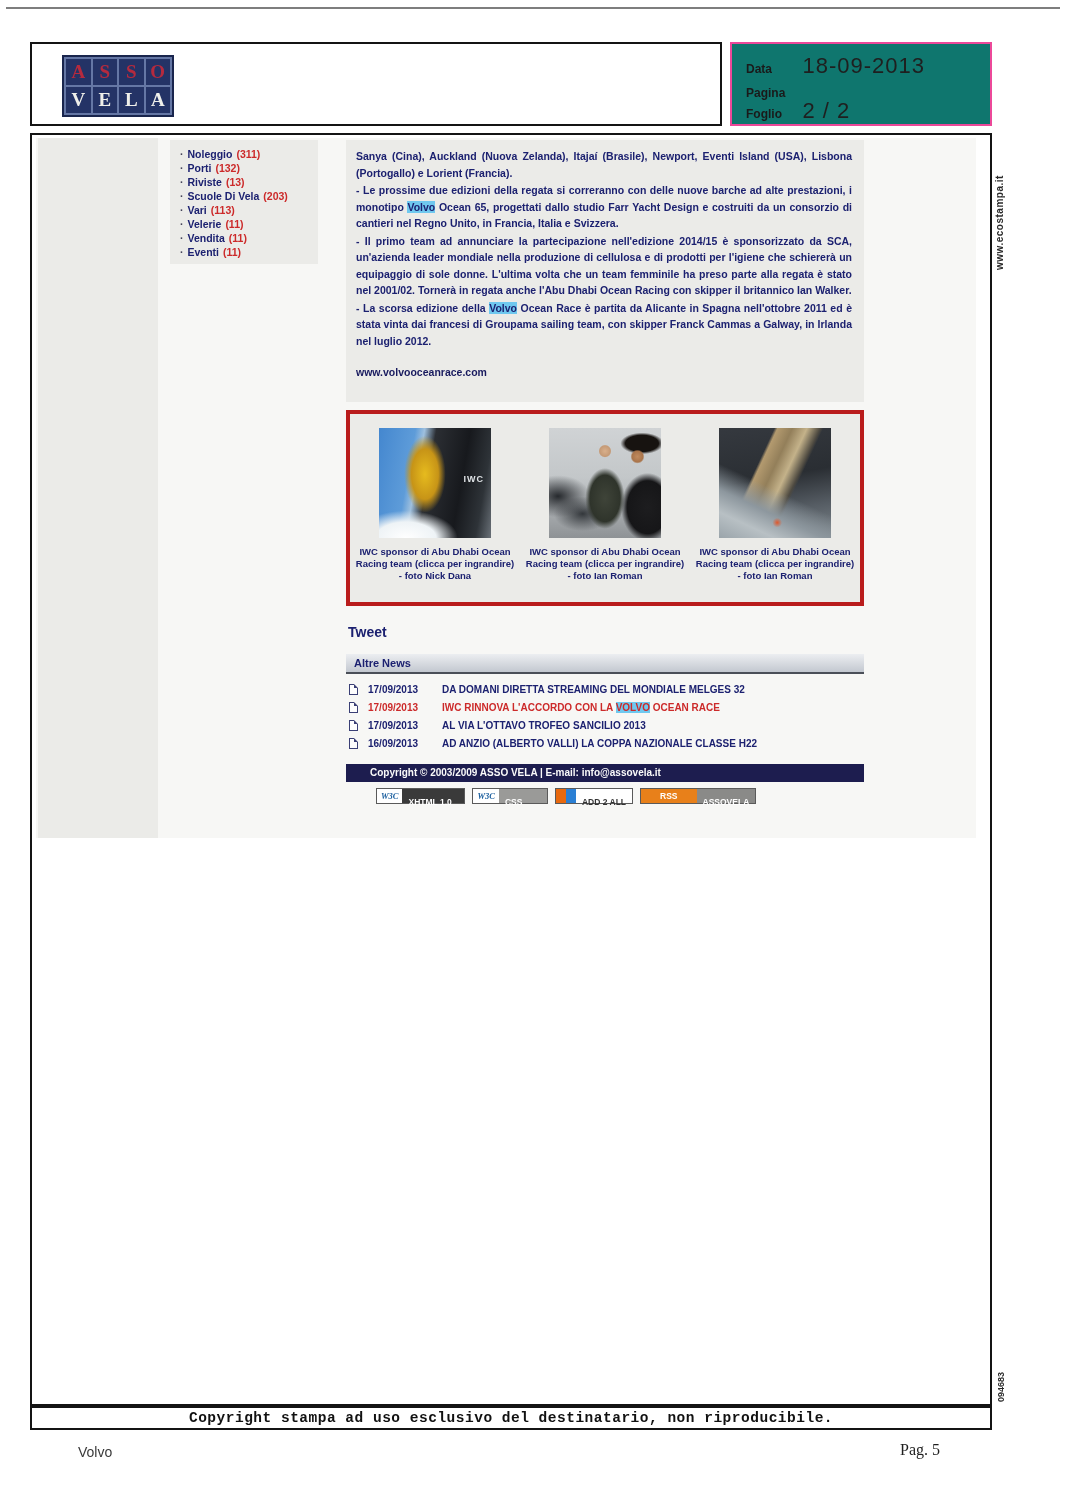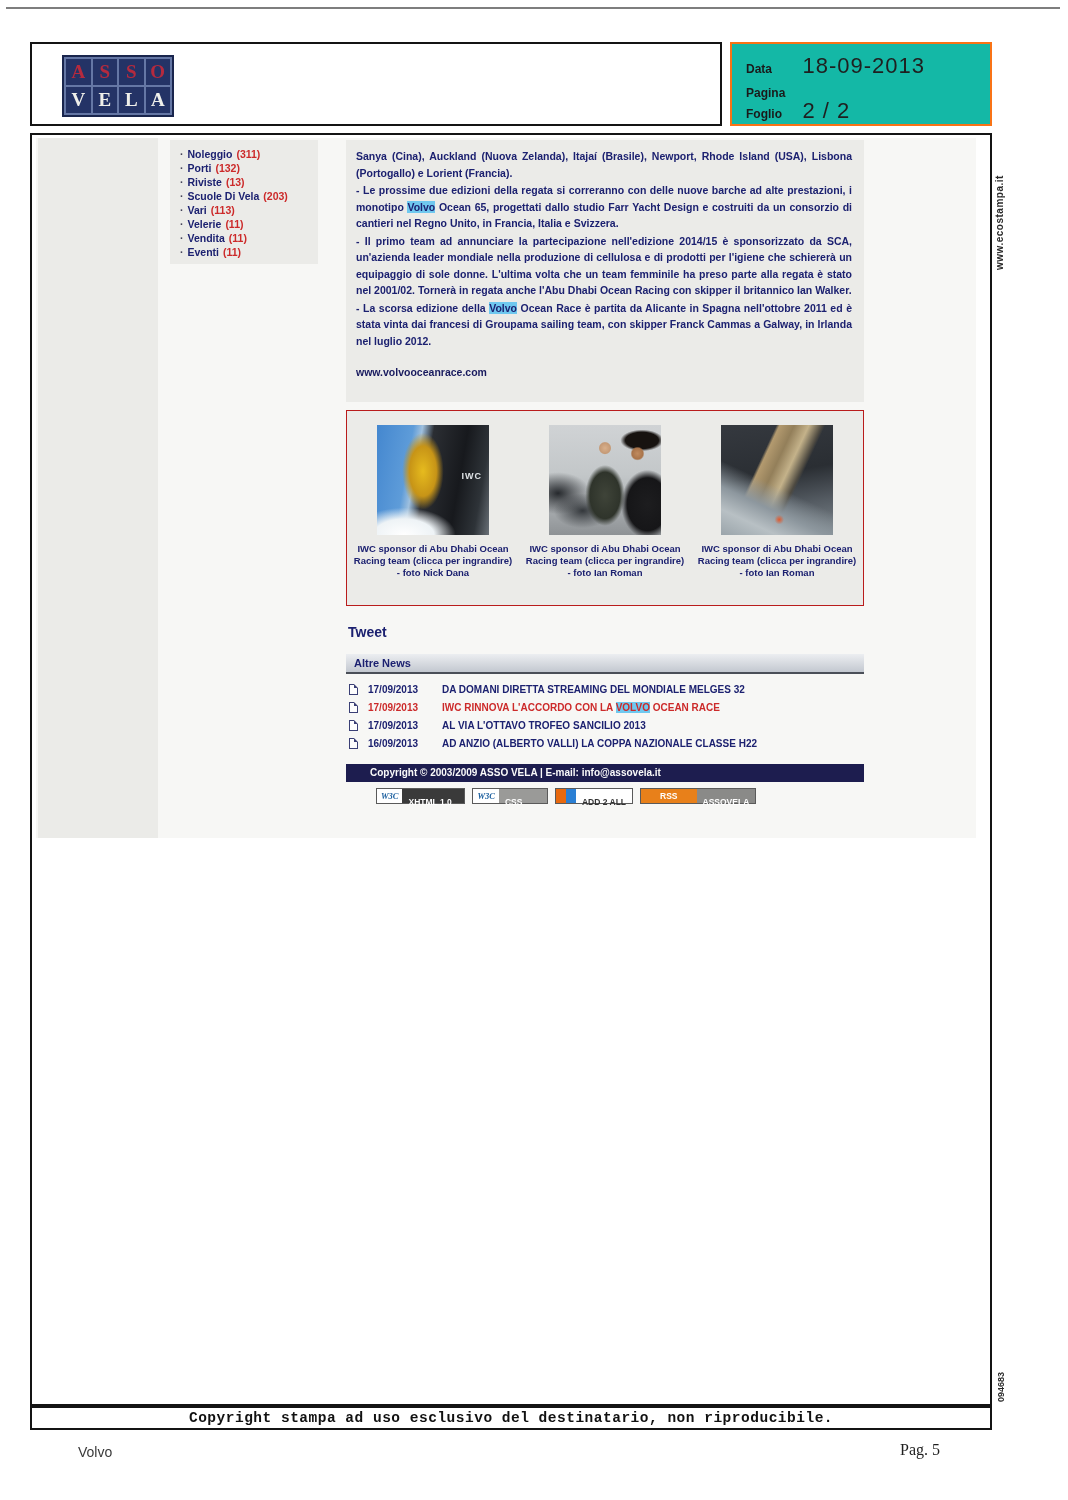--- a/index.html
+++ b/index.html
@@ -9,21 +9,21 @@
 
   .scan-edge { position:absolute; left:6px; top:7px; width:1054px; height:2px; background:#7e7e7e; }
 
   
   .hdr-left { position:absolute; left:30px; top:42px; width:692px; height:84px; border:2px solid #141414; background:#fff; }
   .logo { position:absolute; left:30px; top:11px; width:112px; height:62px; background:#6577a5; border:2px solid #19254d; padding:2px; display:grid; grid-template-columns:repeat(4,1fr); grid-template-rows:repeat(2,1fr); gap:2px; }
   .logo-cell { background:#243366; display:flex; align-items:center; justify-content:center; font-family:"Liberation Serif", serif; font-weight:bold; font-size:19px; }
   .logo-cell.r { color:#b52a3e; }
   .logo-cell.w { color:#efefea; }
 
-  .hdr-right { position:absolute; left:730px; top:42px; width:262px; height:84px; border:2px solid #f97316; background:#14b8a6; }
+  .hdr-right { position:absolute; left:730px; top:42px; width:262px; height:84px; border:2px solid #ec4899; background:#0f766e; }
   .meta-row { position:absolute; left:14px; }
   .meta-label { font-size:12px; font-weight:bold; color:#1a1a1a; display:inline-block; width:52px; }
   .meta-value { font-size:22px; color:#1f1f1f; letter-spacing:1px; }
   .mr1 { top:9px; } .mr2 { top:33px; } .mr3 { top:54px; }
 
   
   .main-frame { position:absolute; left:30px; top:133px; width:962px; height:1273px; border:2px solid #141414; background:#fff; }
   .webpage { position:absolute; left:4px; top:3px; width:940px; height:700px; background:#f7f7f5; }
   .left-col { position:absolute; left:2px; top:0; width:120px; height:700px; background:#ebebe8; }
 
@@ -31,21 +31,21 @@
   .si { font-size:10.5px; font-weight:bold; line-height:14px; white-space:nowrap; }
   .si .blt { color:#44445a; margin-right:4px; }
   .si .lbl { color:#1c2170; }
   .si .cnt { color:#cc2a2a; margin-left:4px; }
 
   .article-box { position:absolute; left:310px; top:2px; width:518px; height:262px; background:#ebebe8; padding:8px 12px 0 10px; }
   .article-box p { font-size:10.5px; font-weight:600; color:#1c2170; line-height:16.5px; text-align:justify; margin-bottom:1px; }
   .hl { background:#6fc8ef; }
   .site-link { display:inline-block; margin-top:16px; font-size:10.5px; font-weight:bold; color:#181a5e; text-decoration:none; }
 
-  .images-box { position:absolute; left:310px; top:272px; width:518px; height:196px; background:#ebebe8; border:1px solid #b91c1c; display:flex; justify-content:space-around; padding-top:14px; }
+  .images-box { position:absolute; left:310px; top:272px; width:518px; height:196px; background:#ebebe8; border:4px solid #b91c1c; display:flex; justify-content:space-around; padding-top:14px; }
   .fig { width:160px; text-align:center; }
   .photo { width:112px; height:110px; margin:0 auto; position:relative; overflow:hidden; }
   .photo-1 { background:
       radial-gradient(ellipse 72px 38px at 24% 100%, #ffffff 0%, #eef3f6 42%, rgba(255,255,255,0) 72%),
       radial-gradient(ellipse 28px 52px at 41% 42%, #e6bb1e 0%, #c79417 48%, rgba(0,0,0,0) 74%),
       linear-gradient(100deg, #4487cf 0%, #5e9cd9 28%, #9fc0de 35%, #2b2e33 44%, #17191d 70%, #2e3338 88%, #697077 100%); }
   .photo-1 .ovl { position:absolute; right:7px; top:46px; color:#dfe3e6; font-size:9px; font-weight:bold; letter-spacing:1px; }
   .photo-2 { background:
       radial-gradient(circle 9px at 50% 21%, #d9b08c 0%, #c59a76 60%, rgba(0,0,0,0) 72%),
       radial-gradient(ellipse 26px 40px at 50% 64%, #3f4439 0%, #2f342b 58%, rgba(0,0,0,0) 76%),
@@ -139,21 +139,21 @@
         <div class="si"><span class="blt">·</span><span class="lbl">Porti</span><span class="cnt">(132)</span></div>
         <div class="si"><span class="blt">·</span><span class="lbl">Riviste</span><span class="cnt">(13)</span></div>
         <div class="si"><span class="blt">·</span><span class="lbl">Scuole Di Vela</span><span class="cnt">(203)</span></div>
         <div class="si"><span class="blt">·</span><span class="lbl">Vari</span><span class="cnt">(113)</span></div>
         <div class="si"><span class="blt">·</span><span class="lbl">Velerie</span><span class="cnt">(11)</span></div>
         <div class="si"><span class="blt">·</span><span class="lbl">Vendita</span><span class="cnt">(11)</span></div>
         <div class="si"><span class="blt">·</span><span class="lbl">Eventi</span><span class="cnt">(11)</span></div>
       </div>
 
       <div class="article-box">
-        <p><span>Sanya (Cina), Auckland (Nuova Zelanda), Itajaí (Brasile), Newport, Rhode Island (USA), Lisbona (Portogallo) e Lorient (Francia).</span></p>
+        <p><span>Sanya (Cina), Auckland (Nuova Zelanda), Itajaí (Brasile), Newport, Eventi Island (USA), Lisbona (Portogallo) e Lorient (Francia).</span></p>
         <p><span>- Le prossime due edizioni della regata si correranno con delle nuove barche ad alte prestazioni, i monotipo </span><span class="hl">Volvo</span><span> Ocean 65, progettati dallo studio Farr Yacht Design e costruiti da un consorzio di cantieri nel Regno Unito, in Francia, Italia e Svizzera.</span></p>
         <p><span>- Il primo team ad annunciare la partecipazione nell'edizione 2014/15 è sponsorizzato da SCA, un'azienda leader mondiale nella produzione di cellulosa e di prodotti per l'igiene che schiererà un equipaggio di sole donne. L'ultima volta che un team femminile ha preso parte alla regata è stato nel 2001/02. Tornerà in regata anche l'Abu Dhabi Ocean Racing con skipper il britannico Ian Walker.</span></p>
         <p><span>- La scorsa edizione della </span><span class="hl">Volvo</span><span> Ocean Race è partita da Alicante in Spagna nell'ottobre 2011 ed è stata vinta dai francesi di Groupama sailing team, con skipper Franck Cammas a Galway, in Irlanda nel luglio 2012.</span></p>
         <a class="site-link" href="#">www.volvooceanrace.com</a>
       </div>
 
       <div class="images-box">
         <div class="fig">
           <div class="photo photo-1">
               <span class="ovl">IWC</span>

